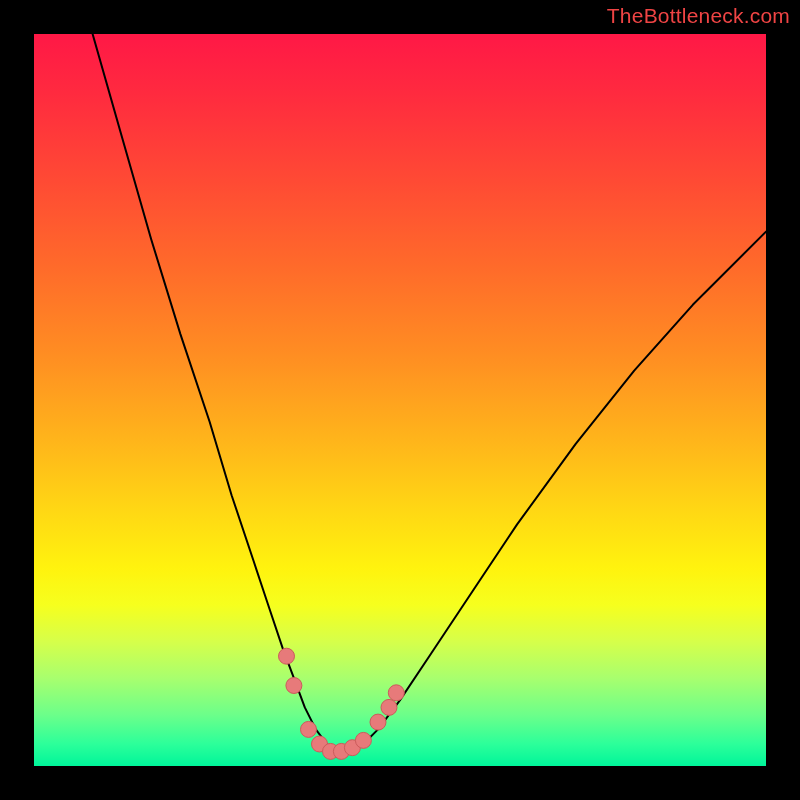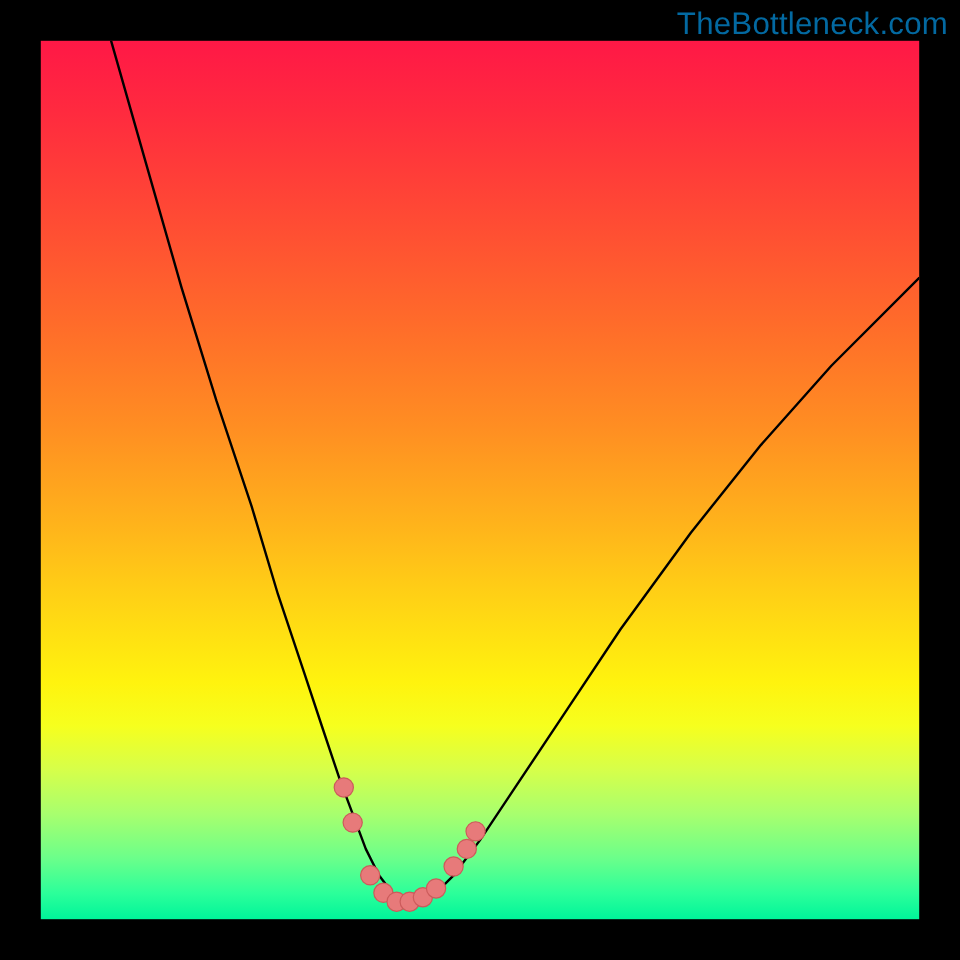--- a/index.html
+++ b/index.html
@@ -47,22 +47,22 @@
     left: 0;
     top: 0;
     width: 732px;
     height: 732px;
     display: block;
   }
   .watermark {
     position: absolute;
     top: 4px;
     right: 10px;
-    color: #0369a1;
-    font-size: 26px;
+    color: #ef4444;
+    font-size: 21px;
     letter-spacing: 0.2px;
     user-select: none;
   }
 </style>
 </head>
 <body>
 
 <div class="frame">
   <div class="plot-area">
     <svg class="svg-layer" viewBox="0 0 732 732" preserveAspectRatio="none">

